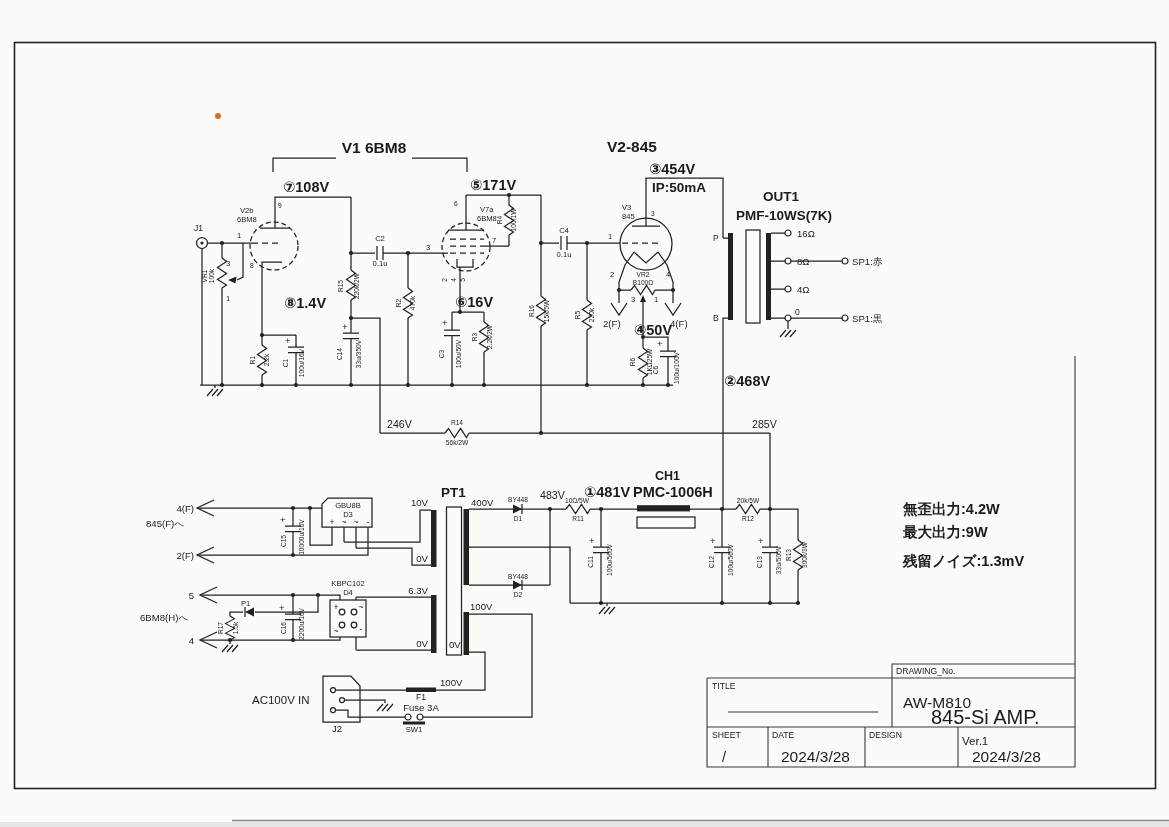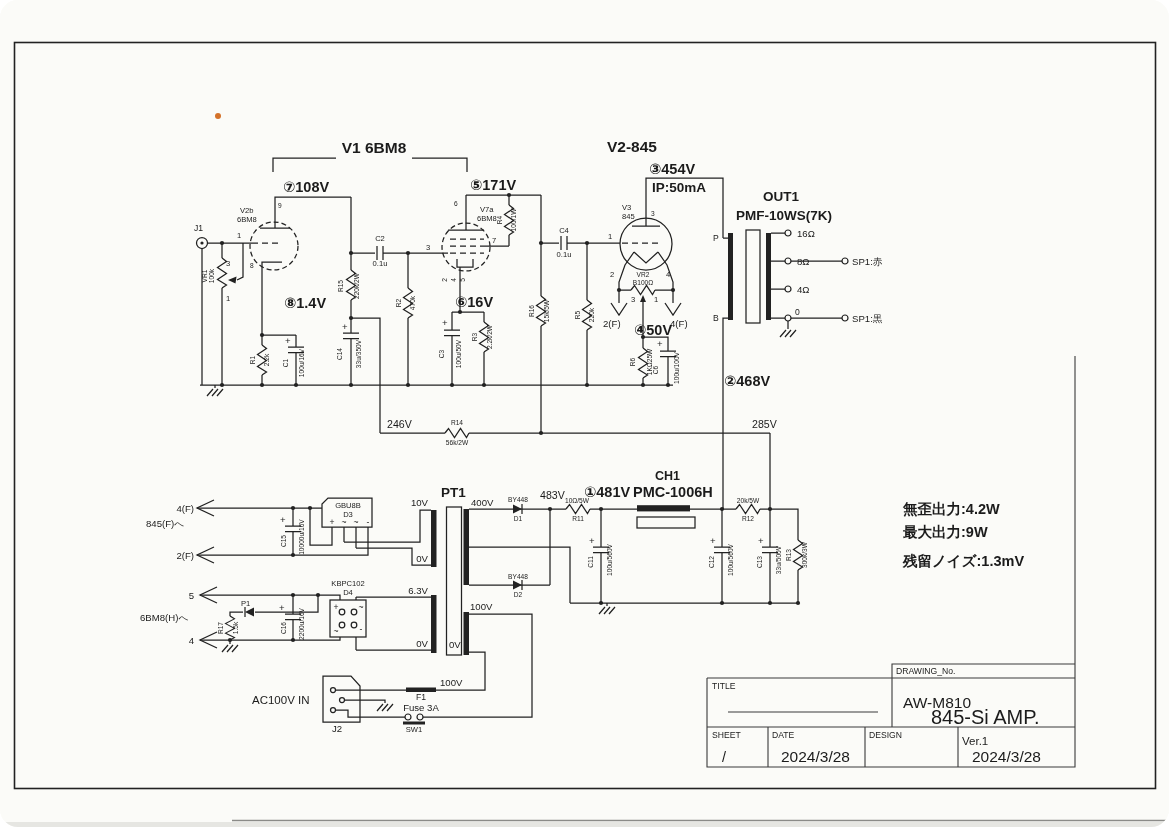--- a/index.html
+++ b/index.html
@@ -1,16 +1,16 @@
 <!DOCTYPE html>
 <html><head>
 <meta charset="utf-8">
 <style>
   html,body{margin:0;padding:0;background:#ffffff;}
-  .wrap{position:relative;width:1169px;height:827px;background:#fbfbf8;overflow:hidden;border-radius:18px;}
+  .wrap{position:relative;width:1169px;height:827px;background:#fbfbf8;overflow:hidden;}
   svg{position:absolute;left:0;top:0;}
   svg text{font-family:"Liberation Sans","DejaVu Sans",sans-serif;fill:#1b1b1b;}
   .s{stroke:#222222;stroke-width:1.25;fill:none;}
   .s2{stroke:#222222;stroke-width:1.6;fill:none;}
   .s1{stroke:#3a3a3a;stroke-width:1.1;fill:none;}
   .sf{fill:#222222;stroke:none;}
   .dash{stroke-dasharray:5 3;}
   .t6{font-size:6.6px;}
   .t7{font-size:7.6px;}
   .t8{font-size:8.6px;}

